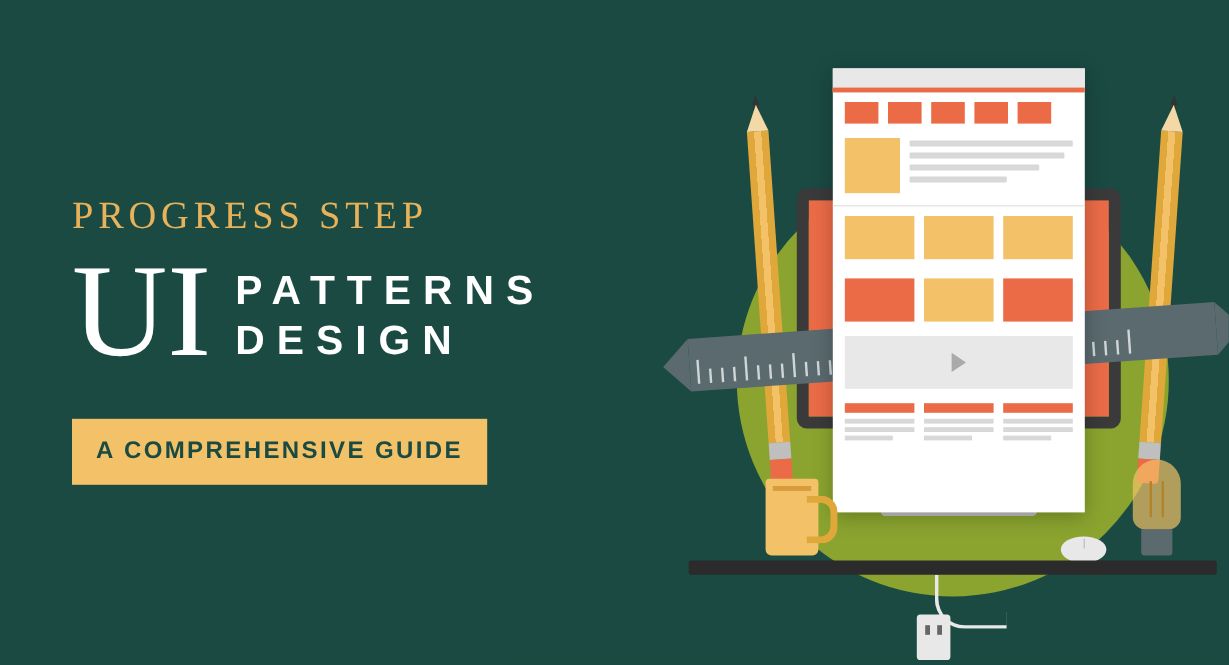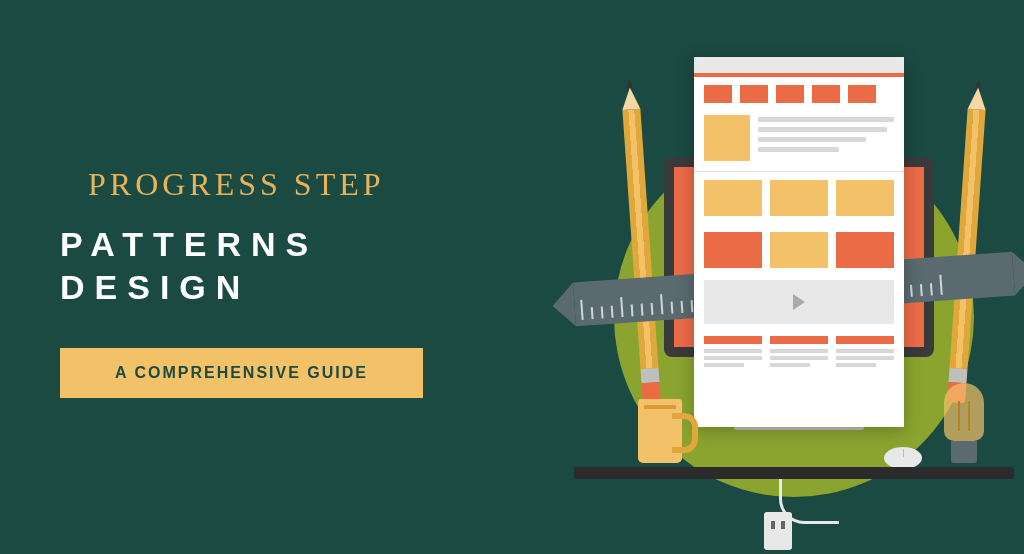--- a/index.html
+++ b/index.html
@@ -29,21 +29,20 @@
     display: flex;
     align-items: center;
     justify-content: center;
   }
   .eyebrow {
     color: #e8b25a;
     font-size: 32px;
     letter-spacing: 4px;
     font-weight: 400;
     margin-bottom: 12px;
-    margin-left: 28px;
   }
   .title-row {
     display: flex;
     align-items: center;
     gap: 20px;
     margin-bottom: 40px;
   }
   .title-big {
     color: #ffffff;
     font-size: 110px;
@@ -59,24 +58,24 @@
     font-weight: 700;
     font-size: 34px;
     letter-spacing: 10px;
     line-height: 1.25;
     padding-top: 8px;
   }
   .subtitle-box {
     background: #f3c268;
     color: #1a4a42;
     display: inline-block;
-    padding: 16px 55px;
+    padding: 16px 20px;
     font-family: Arial, Helvetica, sans-serif;
     font-weight: 600;
-    font-size: 16px;
+    font-size: 20px;
     letter-spacing: 2px;
   }
   .illustration {
     position: relative;
     width: 420px;
     height: 500px;
   }
   .bg-circle {
     position: absolute;
     width: 360px;
@@ -410,20 +409,21 @@
     background:#bbb;
   }
 </style>
 </head>
 <body>
 
 <div class="container">
   <div class="left">
     <div class="eyebrow">PROGRESS STEP</div>
     <div class="title-row">
+      <div class="title-big">UI</div>
       <div class="title-stack">
         <span>PATTERNS</span>
         <span>DESIGN</span>
       </div>
     </div>
     <div class="subtitle-box">A COMPREHENSIVE GUIDE</div>
   </div>
 
   <div class="right">
     <div class="illustration">

